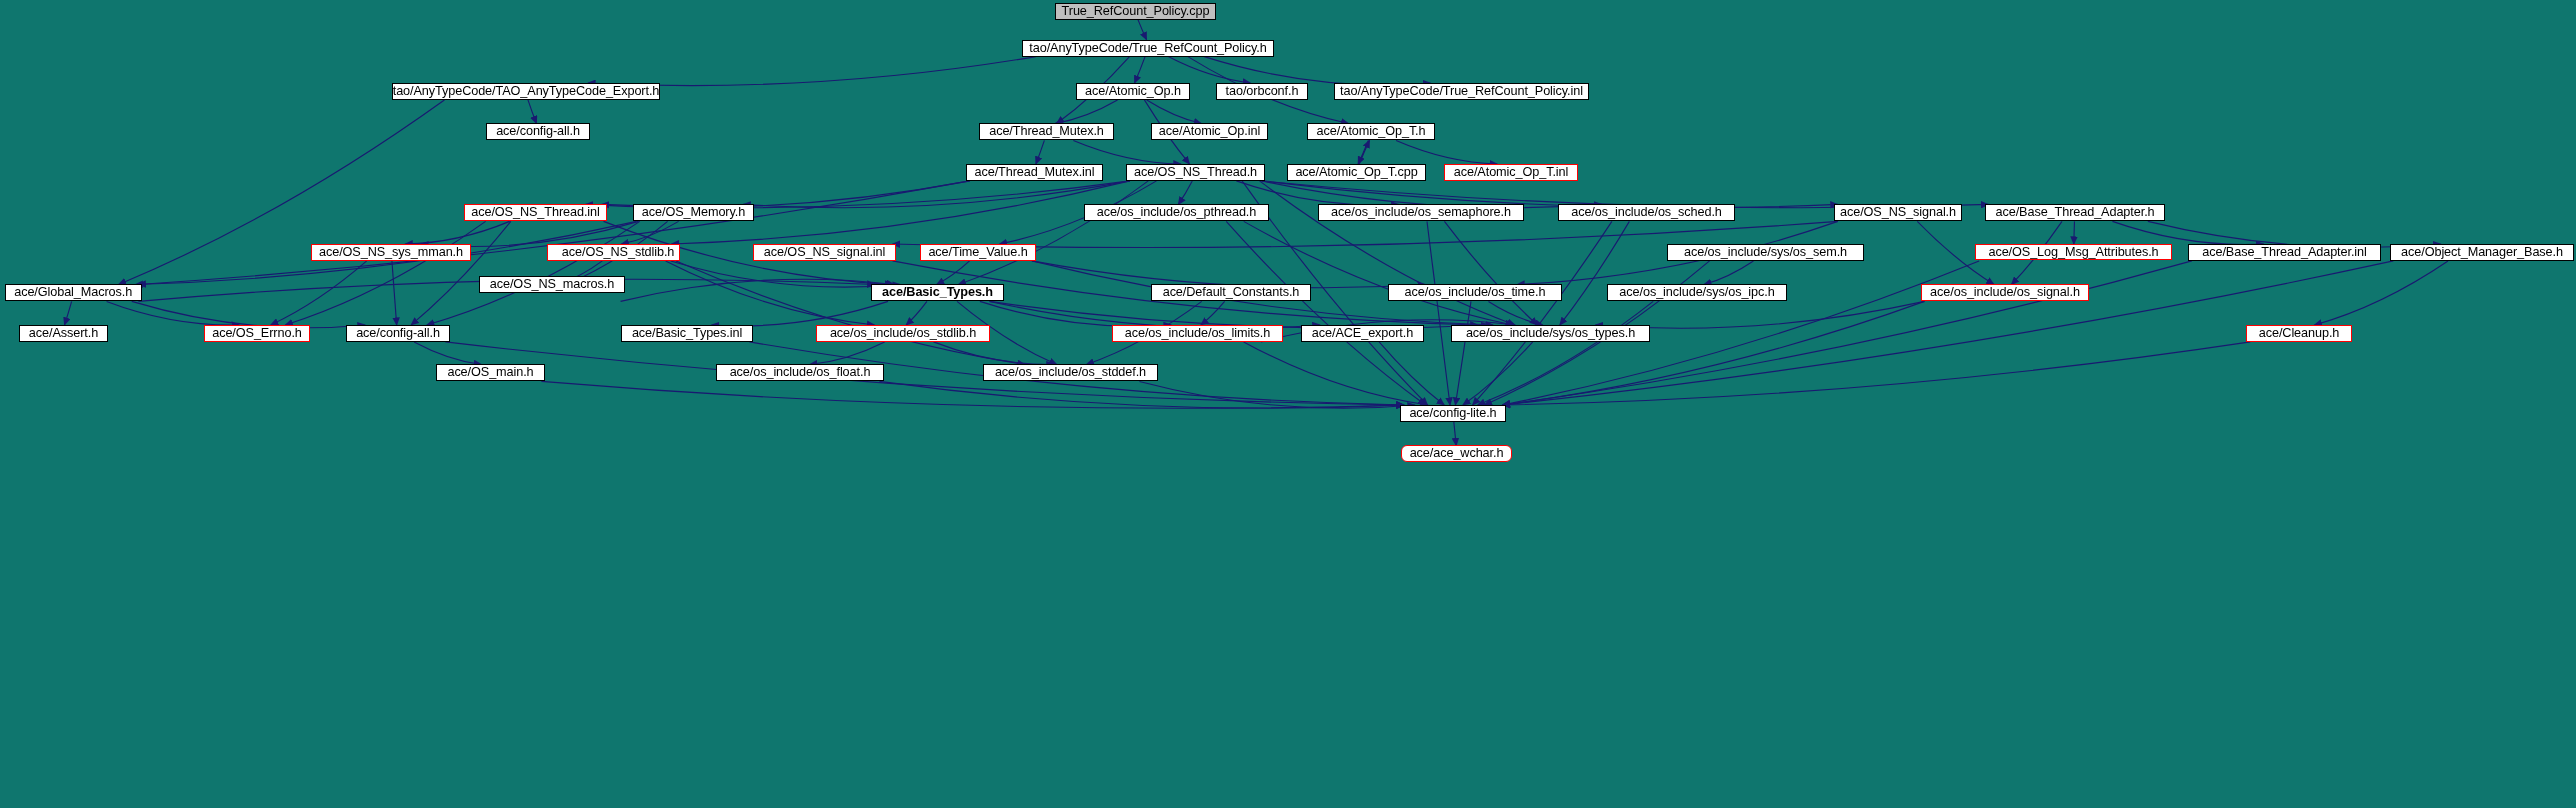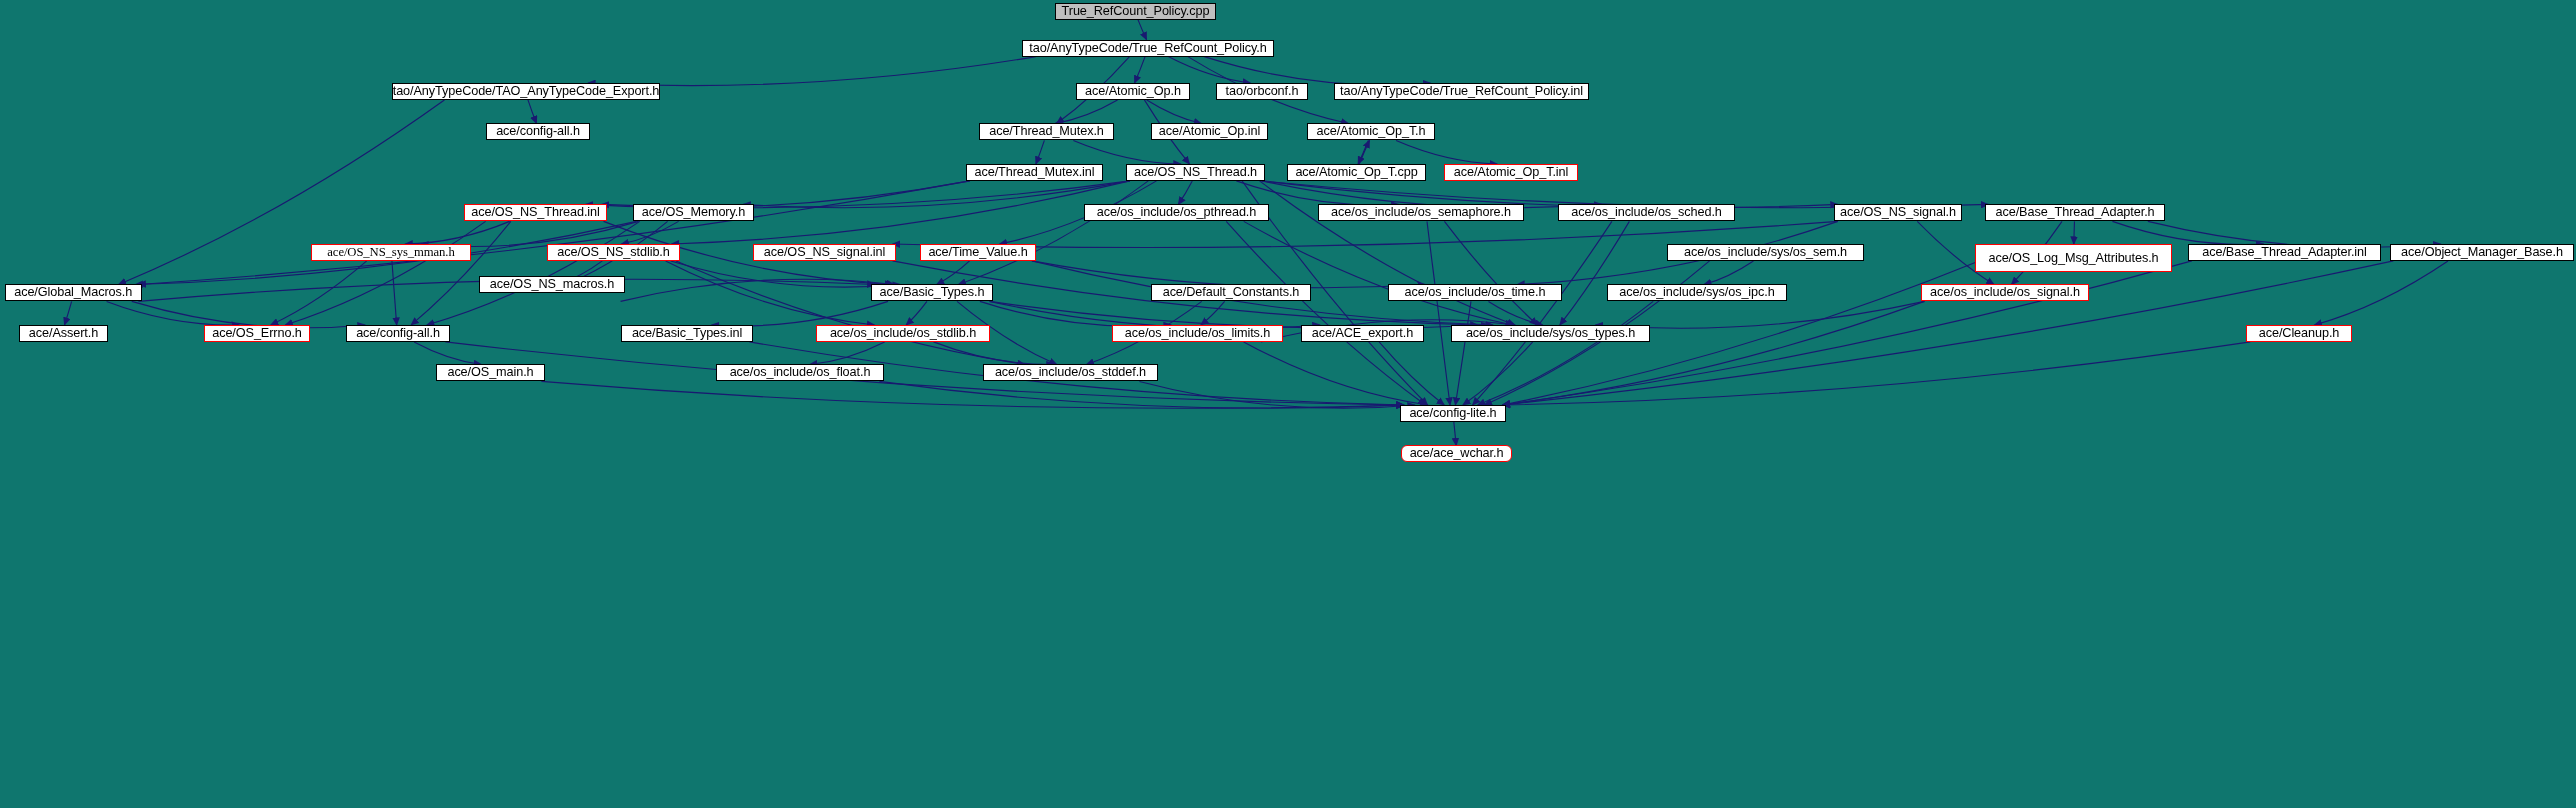--- a/index.html
+++ b/index.html
@@ -223,51 +223,51 @@
       </div>
       <div class="graph-node" style="left: 1558px; top: 204px; width: 177px; height: 17px;">
         <span class="node-label">ace/os_include/os_sched.h</span>
       </div>
       <div class="graph-node" style="left: 1834px; top: 204px; width: 128px; height: 17px;">
         <span class="node-label">ace/OS_NS_signal.h</span>
       </div>
       <div class="graph-node" style="left: 1985px; top: 204px; width: 180px; height: 17px;">
         <span class="node-label">ace/Base_Thread_Adapter.h</span>
       </div>
-      <div class="graph-node red" style="left: 311px; top: 244px; width: 160px; height: 17px; font-family: Liberation Serif, serif;">
+      <div class="graph-node red" style="left: 311px; top: 244px; width: 160px; height: 17px;">
         <span class="node-label">ace/OS_NS_sys_mman.h</span>
       </div>
-      <div class="graph-node red" style="left: 547px; top: 244px; width: 133px; height: 17px;">
+      <div class="graph-node red" style="left: 547px; top: 244px; width: 133px; height: 17px; justify-content: flex-end;">
         <span class="node-label">ace/OS_NS_stdlib.h</span>
       </div>
       <div class="graph-node red" style="left: 753px; top: 244px; width: 143px; height: 17px;">
         <span class="node-label">ace/OS_NS_signal.inl</span>
       </div>
       <div class="graph-node red" style="left: 920px; top: 244px; width: 116px; height: 17px;">
         <span class="node-label">ace/Time_Value.h</span>
       </div>
       <div class="graph-node" style="left: 1667px; top: 244px; width: 197px; height: 17px;">
         <span class="node-label">ace/os_include/sys/os_sem.h</span>
       </div>
-      <div class="graph-node red" style="left: 1975px; top: 244px; width: 197px; height: 28px; text-align: right;">
+      <div class="graph-node red" style="left: 1975px; top: 244px; width: 197px; height: 16px; text-align: right;">
         <span class="node-label">ace/OS_Log_Msg_Attributes.h</span>
       </div>
       <div class="graph-node" style="left: 2188px; top: 244px; width: 193px; height: 17px;">
         <span class="node-label">ace/Base_Thread_Adapter.inl</span>
       </div>
       <div class="graph-node" style="left: 2390px; top: 244px; width: 184px; height: 17px;">
         <span class="node-label">ace/Object_Manager_Base.h</span>
       </div>
       <div class="graph-node" style="left: 4.7px; top: 284px; width: 137px; height: 17px;">
         <span class="node-label">ace/Global_Macros.h</span>
       </div>
       <div class="graph-node" style="left: 479px; top: 276px; width: 146px; height: 17px;">
         <span class="node-label">ace/OS_NS_macros.h</span>
       </div>
-      <div class="graph-node" style="left: 871px; top: 284px; width: 122px; height: 17px;">
+      <div class="graph-node" style="left: 871px; top: 284px; width: 133px; height: 17px; font-weight: bold;">
         <span class="node-label">ace/Basic_Types.h</span>
       </div>
       <div class="graph-node" style="left: 1151px; top: 284px; width: 160px; height: 17px;">
         <span class="node-label">ace/Default_Constants.h</span>
       </div>
       <div class="graph-node" style="left: 1388px; top: 284px; width: 174px; height: 17px;">
         <span class="node-label">ace/os_include/os_time.h</span>
       </div>
       <div class="graph-node" style="left: 1607px; top: 284px; width: 180px; height: 17px;">
         <span class="node-label">ace/os_include/sys/os_ipc.h</span>

